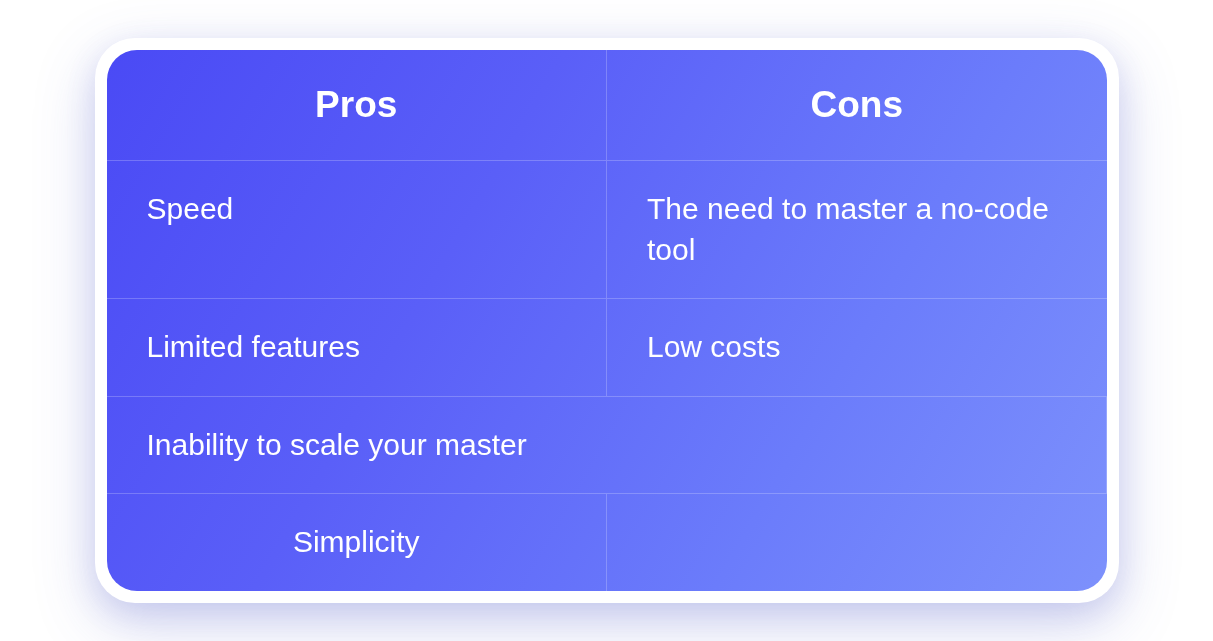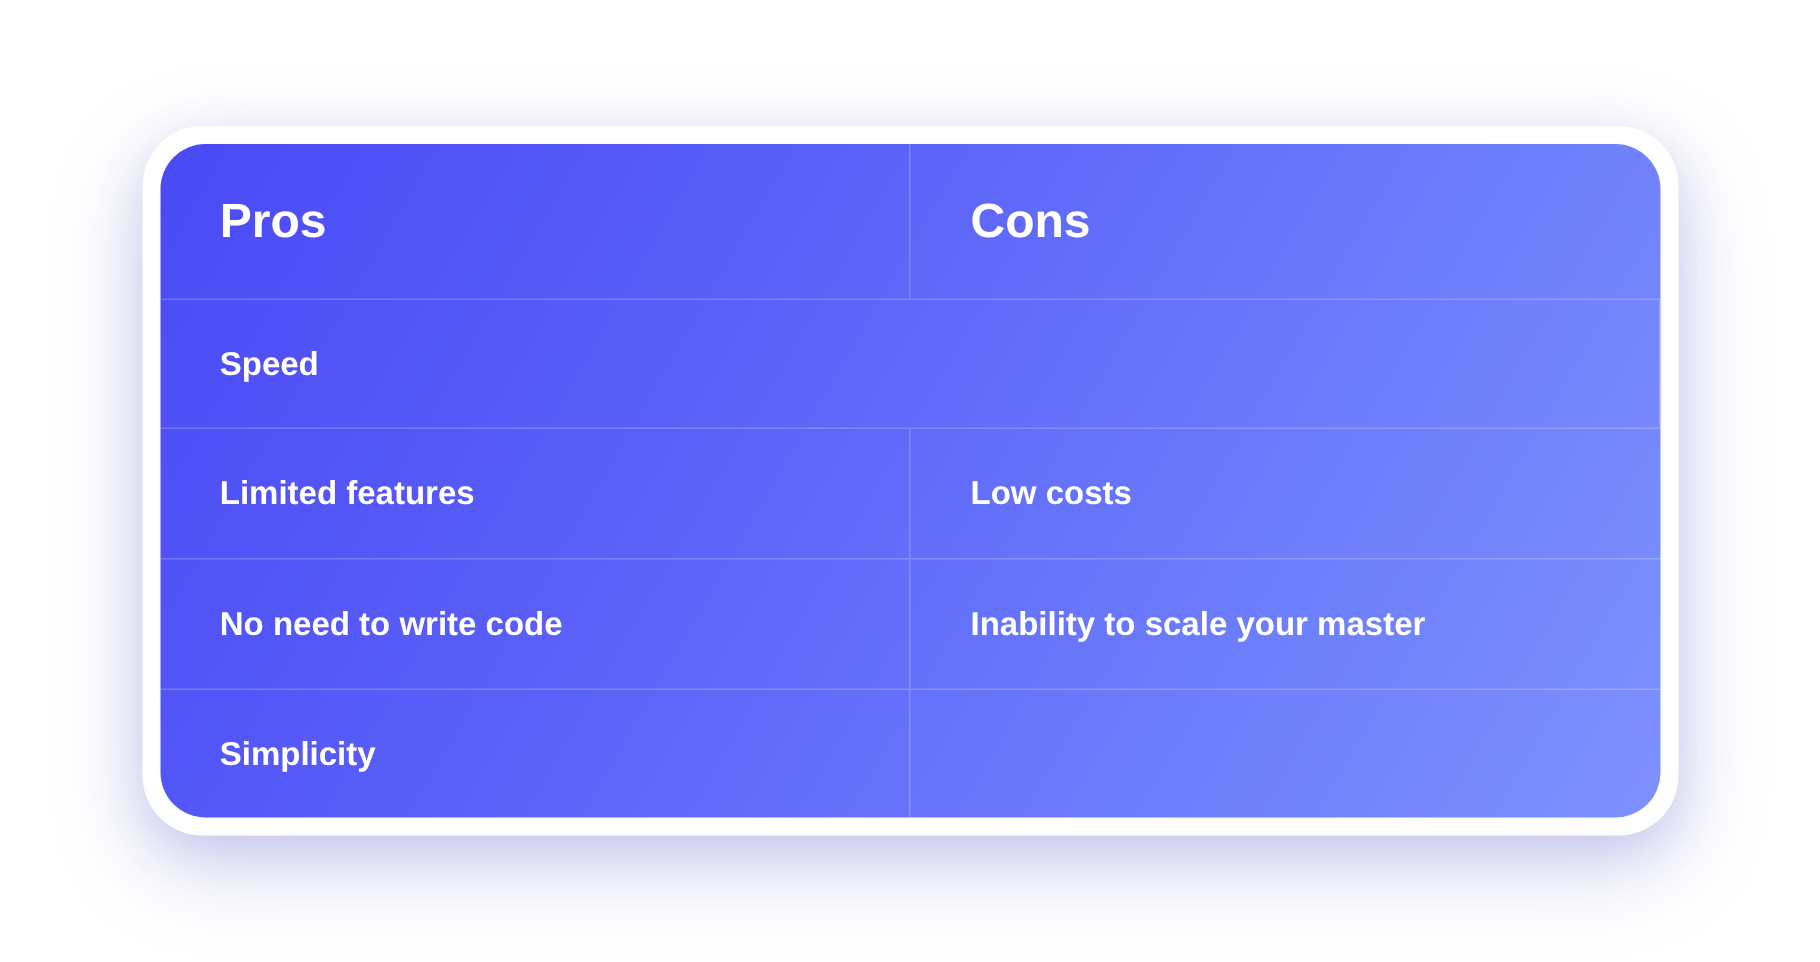--- a/index.html
+++ b/index.html
@@ -27,56 +27,58 @@
       border-radius: 30px;
       overflow: hidden;
       width: 1000px;
     }
     .table-row {
       display: flex;
       border-bottom: 1px solid rgba(255, 255, 255, 0.22);
     }
     .table-row:last-child {
       border-bottom: none;
+      text-align: center;
     }
     .table-cell {
       flex: 1;
       padding: 28px 40px;
       color: #ffffff;
-      font-size: 22px;
-      font-weight: 700;
+      font-size: 30px;
+      font-weight: 400;
       line-height: 1.35;
     }
     .table-cell:first-child {
       border-right: 1px solid rgba(255, 255, 255, 0.22);
     }
     .header-row .table-cell {
+      text-align: center;
       font-weight: 700;
-      font-size: 32px;
+      font-size: 37px;
       padding: 30px 40px;
     }
   </style>
 </head>
 <body>
 
 <div class="table-wrapper">
   <div class="table-inner">
     <div class="table-row header-row">
       <div class="table-cell">Pros</div>
       <div class="table-cell">Cons</div>
     </div>
     <div class="table-row">
       <div class="table-cell">Speed</div>
+      <div class="table-cell">The need to master a no-code tool</div>
     </div>
     <div class="table-row">
       <div class="table-cell">Limited features</div>
       <div class="table-cell">Low costs</div>
     </div>
     <div class="table-row">
-      <div class="table-cell">No need to write code</div>
       <div class="table-cell">Inability to scale your master</div>
     </div>
     <div class="table-row">
       <div class="table-cell">Simplicity</div>
       <div class="table-cell"></div>
     </div>
   </div>
 </div>
 
 </body></html>

